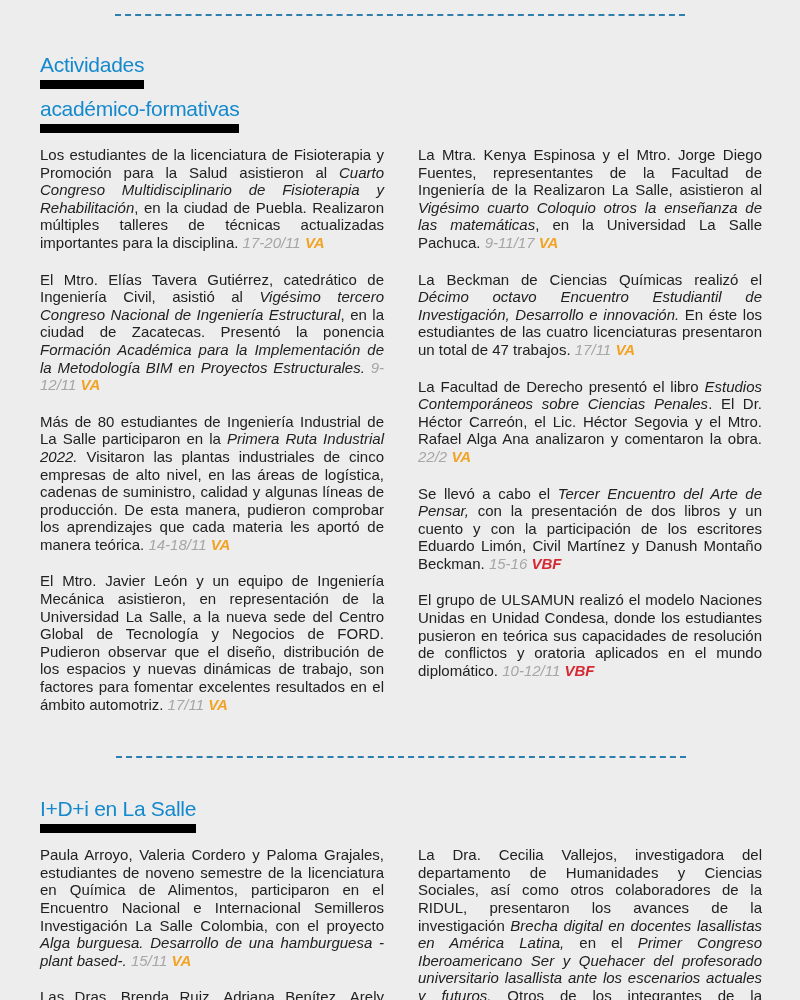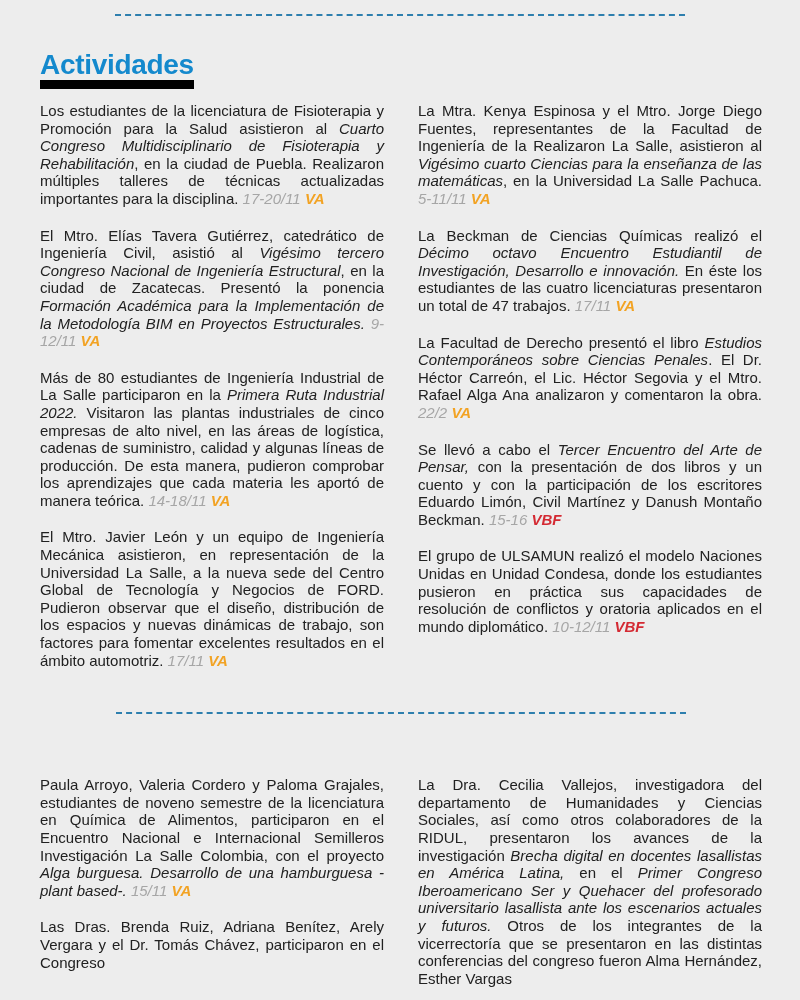--- a/index.html
+++ b/index.html
@@ -9,21 +9,21 @@
     font-family:"Liberation Sans",sans-serif;
   }
   .dashes { width:570px; margin:0 auto; border-top:2px dashed var(--dash,#2e7fae); height:0; }
   .dashes.top { margin-top:14px; }
   .dashes.mid { margin-top:24px; }
   .content { padding:0 38px 0 40px; }
   .sec-header { margin:36px 0 13px 0; }
   .sec-header.second { margin-top:38px; }
   .title-line { display:table; margin-bottom:7px; }
   .title-text {
-    font-size:28px; font-weight:700; line-height:26px;
+    font-size:21px; font-weight:400; line-height:26px;
     color:var(--accent,#1489cd); letter-spacing:-0.3px;
   }
   .title-bar { height:9px; background:var(--bar,#000000); margin-top:2px; }
   .cols { display:flex; gap:34px; align-items:flex-start; }
   .cols.first { min-height:566px; }
   .col { flex:1; min-width:0; }
   .para {
     margin:0 0 19px 0; font-size:15px; line-height:17.6px;
     color:var(--text,#212121); text-align:justify;
   }
@@ -41,43 +41,48 @@
   <div class="dashes top"></div>
 
   <div class="content">
 
     <section>
       <div class="sec-header">
         <div class="title-line">
           <span class="title-text">Actividades</span>
           <div class="title-bar"></div>
         </div>
+        <div class="title-line">
+          <span class="title-text">académico-formativas</span>
+          <div class="title-bar"></div>
+        </div>
       </div>
       <div class="cols first">
         <div class="col">
             <p class="para"><span>Los estudiantes de la licenciatura de Fisioterapia y Promoción para la Salud asistieron al </span><span class="it">Cuarto Congreso Multidisciplinario de Fisioterapia y Rehabilitación</span><span>, en la ciudad de Puebla. Realizaron múltiples talleres de técnicas actualizadas importantes para la disciplina. </span><span class="dt">17-20/11 </span><span class="tag tag-va">VA</span></p>
             <p class="para"><span>El Mtro. Elías Tavera Gutiérrez, catedrático de Ingeniería Civil, asistió al </span><span class="it">Vigésimo tercero Congreso Nacional de Ingeniería Estructural</span><span>, en la ciudad de Zacatecas. Presentó la ponencia </span><span class="it">Formación Académica para la Implementación de la Metodología BIM en Proyectos Estructurales. </span><span class="dt">9-12/11 </span><span class="tag tag-va">VA</span></p>
             <p class="para"><span>Más de 80 estudiantes de Ingeniería Industrial de La Salle participaron en la </span><span class="it">Primera Ruta Industrial 2022. </span><span>Visitaron las plantas industriales de cinco empresas de alto nivel, en las áreas de logística, cadenas de suministro, calidad y algunas líneas de producción. De esta manera, pudieron comprobar los aprendizajes que cada materia les aportó de manera teórica. </span><span class="dt">14-18/11 </span><span class="tag tag-va">VA</span></p>
             <p class="para"><span>El Mtro. Javier León y un equipo de Ingeniería Mecánica asistieron, en representación de la Universidad La Salle, a la nueva sede del Centro Global de Tecnología y Negocios de FORD. Pudieron observar que el diseño, distribución de los espacios y nuevas dinámicas de trabajo, son factores para fomentar excelentes resultados en el ámbito automotriz. </span><span class="dt">17/11 </span><span class="tag tag-va">VA</span></p>
           </div>
         <div class="col">
-            <p class="para"><span>La Mtra. Kenya Espinosa y el Mtro. Jorge Diego Fuentes, representantes de la Facultad de Ingeniería de la Realizaron La Salle, asistieron al </span><span class="it">Vigésimo cuarto Ciencias para la enseñanza de las matemáticas</span><span>, en la Universidad La Salle Pachuca. </span><span class="dt">5-11/11 </span><span class="tag tag-va">VA</span></p>
+            <p class="para"><span>La Mtra. Kenya Espinosa y el Mtro. Jorge Diego Fuentes, representantes de la Facultad de Ingeniería de la Realizaron La Salle, asistieron al </span><span class="it">Vigésimo cuarto Coloquio otros la enseñanza de las matemáticas</span><span>, en la Universidad La Salle Pachuca. </span><span class="dt">9-11/17 </span><span class="tag tag-va">VA</span></p>
             <p class="para"><span>La Beckman de Ciencias Químicas realizó el </span><span class="it">Décimo octavo Encuentro Estudiantil de Investigación, Desarrollo e innovación. </span><span>En éste los estudiantes de las cuatro licenciaturas presentaron un total de 47 trabajos. </span><span class="dt">17/11 </span><span class="tag tag-va">VA</span></p>
             <p class="para"><span>La Facultad de Derecho presentó el libro </span><span class="it">Estudios Contemporáneos sobre Ciencias Penales</span><span>. El Dr. Héctor Carreón, el Lic. Héctor Segovia y el Mtro. Rafael Alga Ana analizaron y comentaron la obra. </span><span class="dt">22/2 </span><span class="tag tag-va">VA</span></p>
             <p class="para"><span>Se llevó a cabo el </span><span class="it">Tercer Encuentro del Arte de Pensar,</span><span> con la presentación de dos libros y un cuento y con la participación de los escritores Eduardo Limón, Civil Martínez y Danush Montaño Beckman. </span><span class="dt">15-16 </span><span class="tag tag-vbf">VBF</span></p>
-            <p class="para"><span>El grupo de ULSAMUN realizó el modelo Naciones Unidas en Unidad Condesa, donde los estudiantes pusieron en práctica sus capacidades de resolución de conflictos y oratoria aplicados en el mundo diplomático. </span><span class="dt">10-12/11 </span><span class="tag tag-vbf">VBF</span></p>
+            <p class="para"><span>El grupo de ULSAMUN realizó el modelo Naciones Unidas en Unidad Condesa, donde los estudiantes pusieron en teórica sus capacidades de resolución de conflictos y oratoria aplicados en el mundo diplomático. </span><span class="dt">10-12/11 </span><span class="tag tag-vbf">VBF</span></p>
           </div>
       </div>
     </section>
 
     <div class="dashes mid"></div>
 
     <section>
       <div class="sec-header second">
         <div class="title-line">
+          <span class="title-text">I+D+i en La Salle</span>
           <div class="title-bar"></div>
         </div>
       </div>
       <div class="cols">
         <div class="col">
             <p class="para"><span>Paula Arroyo, Valeria Cordero y Paloma Grajales, estudiantes de noveno semestre de la licenciatura en Química de Alimentos, participaron en el Encuentro Nacional e Internacional Semilleros Investigación La Salle Colombia, con el proyecto </span><span class="it">Alga burguesa. Desarrollo de una hamburguesa -plant based-. </span><span class="dt">15/11 </span><span class="tag tag-va">VA</span></p>
             <p class="para"><span>Las Dras. Brenda Ruiz, Adriana Benítez, Arely Vergara y el Dr. Tomás Chávez, participaron en el Congreso</span></p>
           </div>
         <div class="col">
             <p class="para"><span>La Dra. Cecilia Vallejos, investigadora del departamento de Humanidades y Ciencias Sociales, así como otros colaboradores de la RIDUL, presentaron los avances de la investigación </span><span class="it">Brecha digital en docentes lasallistas en América Latina, </span><span>en el </span><span class="it">Primer Congreso Iberoamericano Ser y Quehacer del profesorado universitario lasallista ante los escenarios actuales y futuros. </span><span>Otros de los integrantes de la vicerrectoría que se presentaron en las distintas conferencias del congreso fueron Alma Hernández, Esther Vargas</span></p>

